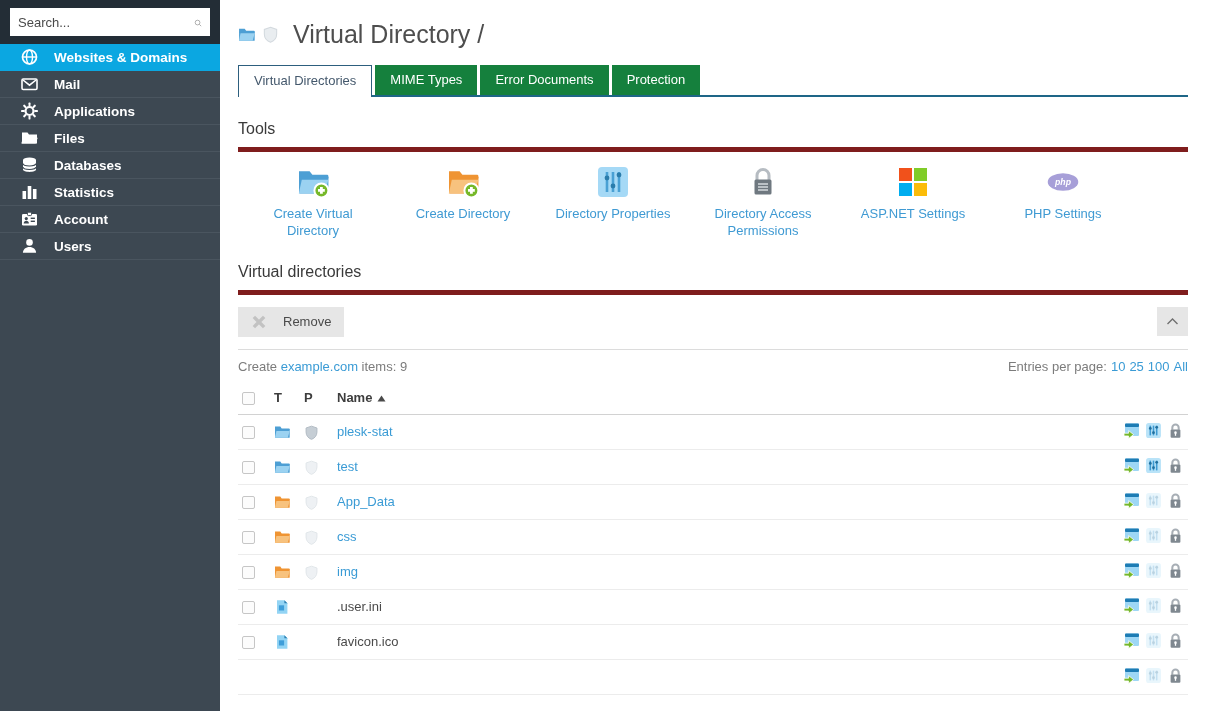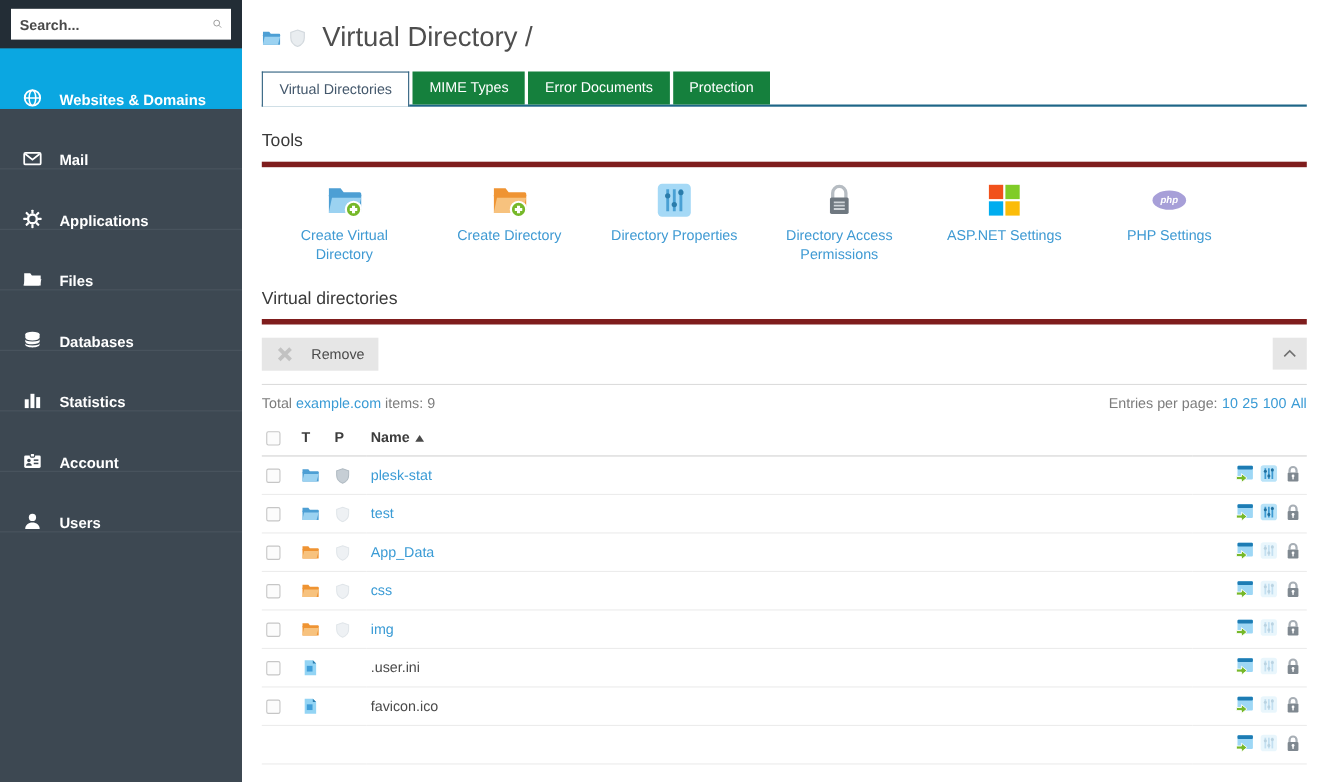--- a/index.html
+++ b/index.html
@@ -4,24 +4,24 @@
 <style>
   * { box-sizing: border-box; margin: 0; padding: 0; }
   html,body { width:1206px; height:711px; overflow:hidden; background:#fff;
               font-family:"Liberation Sans", sans-serif; }
 
   
   .sidebar { position:absolute; left:0; top:0; width:220px; height:711px; background:#3d4852; }
   .sidebar-search-strip { background:#232d36; padding:8px 10px; height:44px; }
   .sidebar-search { width:100%; height:28px; background:#fff; border:none; display:flex; align-items:center; padding:0 8px; }
   .sidebar-search input { flex:1; border:none; outline:none; font-size:13px; color:#a21caf;
-                          font-family:"Liberation Sans",sans-serif;font-weight:bold; }
+                          font-family:"Liberation Sans",sans-serif; }
   .sidebar-search input::placeholder { color:#4a4a4a; }
   .nav { list-style:none; }
-  .nav li { height:55px; display:flex; align-items:flex-end; padding-left:20px; gap:15px;
+  .nav li { height:27px; display:flex; align-items:center; padding-left:20px; gap:15px;
             color:#fff; font-size:13.5px; font-weight:bold; cursor:pointer;
             border-bottom:1px solid #4a555f; }
   .nav li.active { background:#0ba7e1; border-bottom-color:#0ba7e1; }
   .nav .ico { width:19px; height:18px; display:inline-flex; }
   .nav .ico svg { width:100%; height:100%; }
 
   
   .main { position:absolute; left:220px; top:0; width:986px; height:711px; padding:0 18px; }
 
   .page-title { display:flex; align-items:center; gap:7px; margin-top:20px; }
@@ -326,21 +326,21 @@
         <svg viewBox="0 0 13 9">
             <polyline points="1.5,7 6.5,2 11.5,7" fill="none" stroke="#707070" stroke-width="1.4"></polyline>
           </svg>
       </span>
     </button>
   </div>
 
 
   <div class="meta-row">
     <span>
-      <span>Total</span>
+      <span>Create</span>
       <a class="link">example.com</a>
       <span>items: 9</span>
     </span>
     <span class="entries">
       <span>Entries per page:</span><span><a class="link">10</a><a class="link">25</a><a class="link">100</a><a class="link">All</a></span>
     </span>
   </div>
 
   <table class="list">
     <thead>

